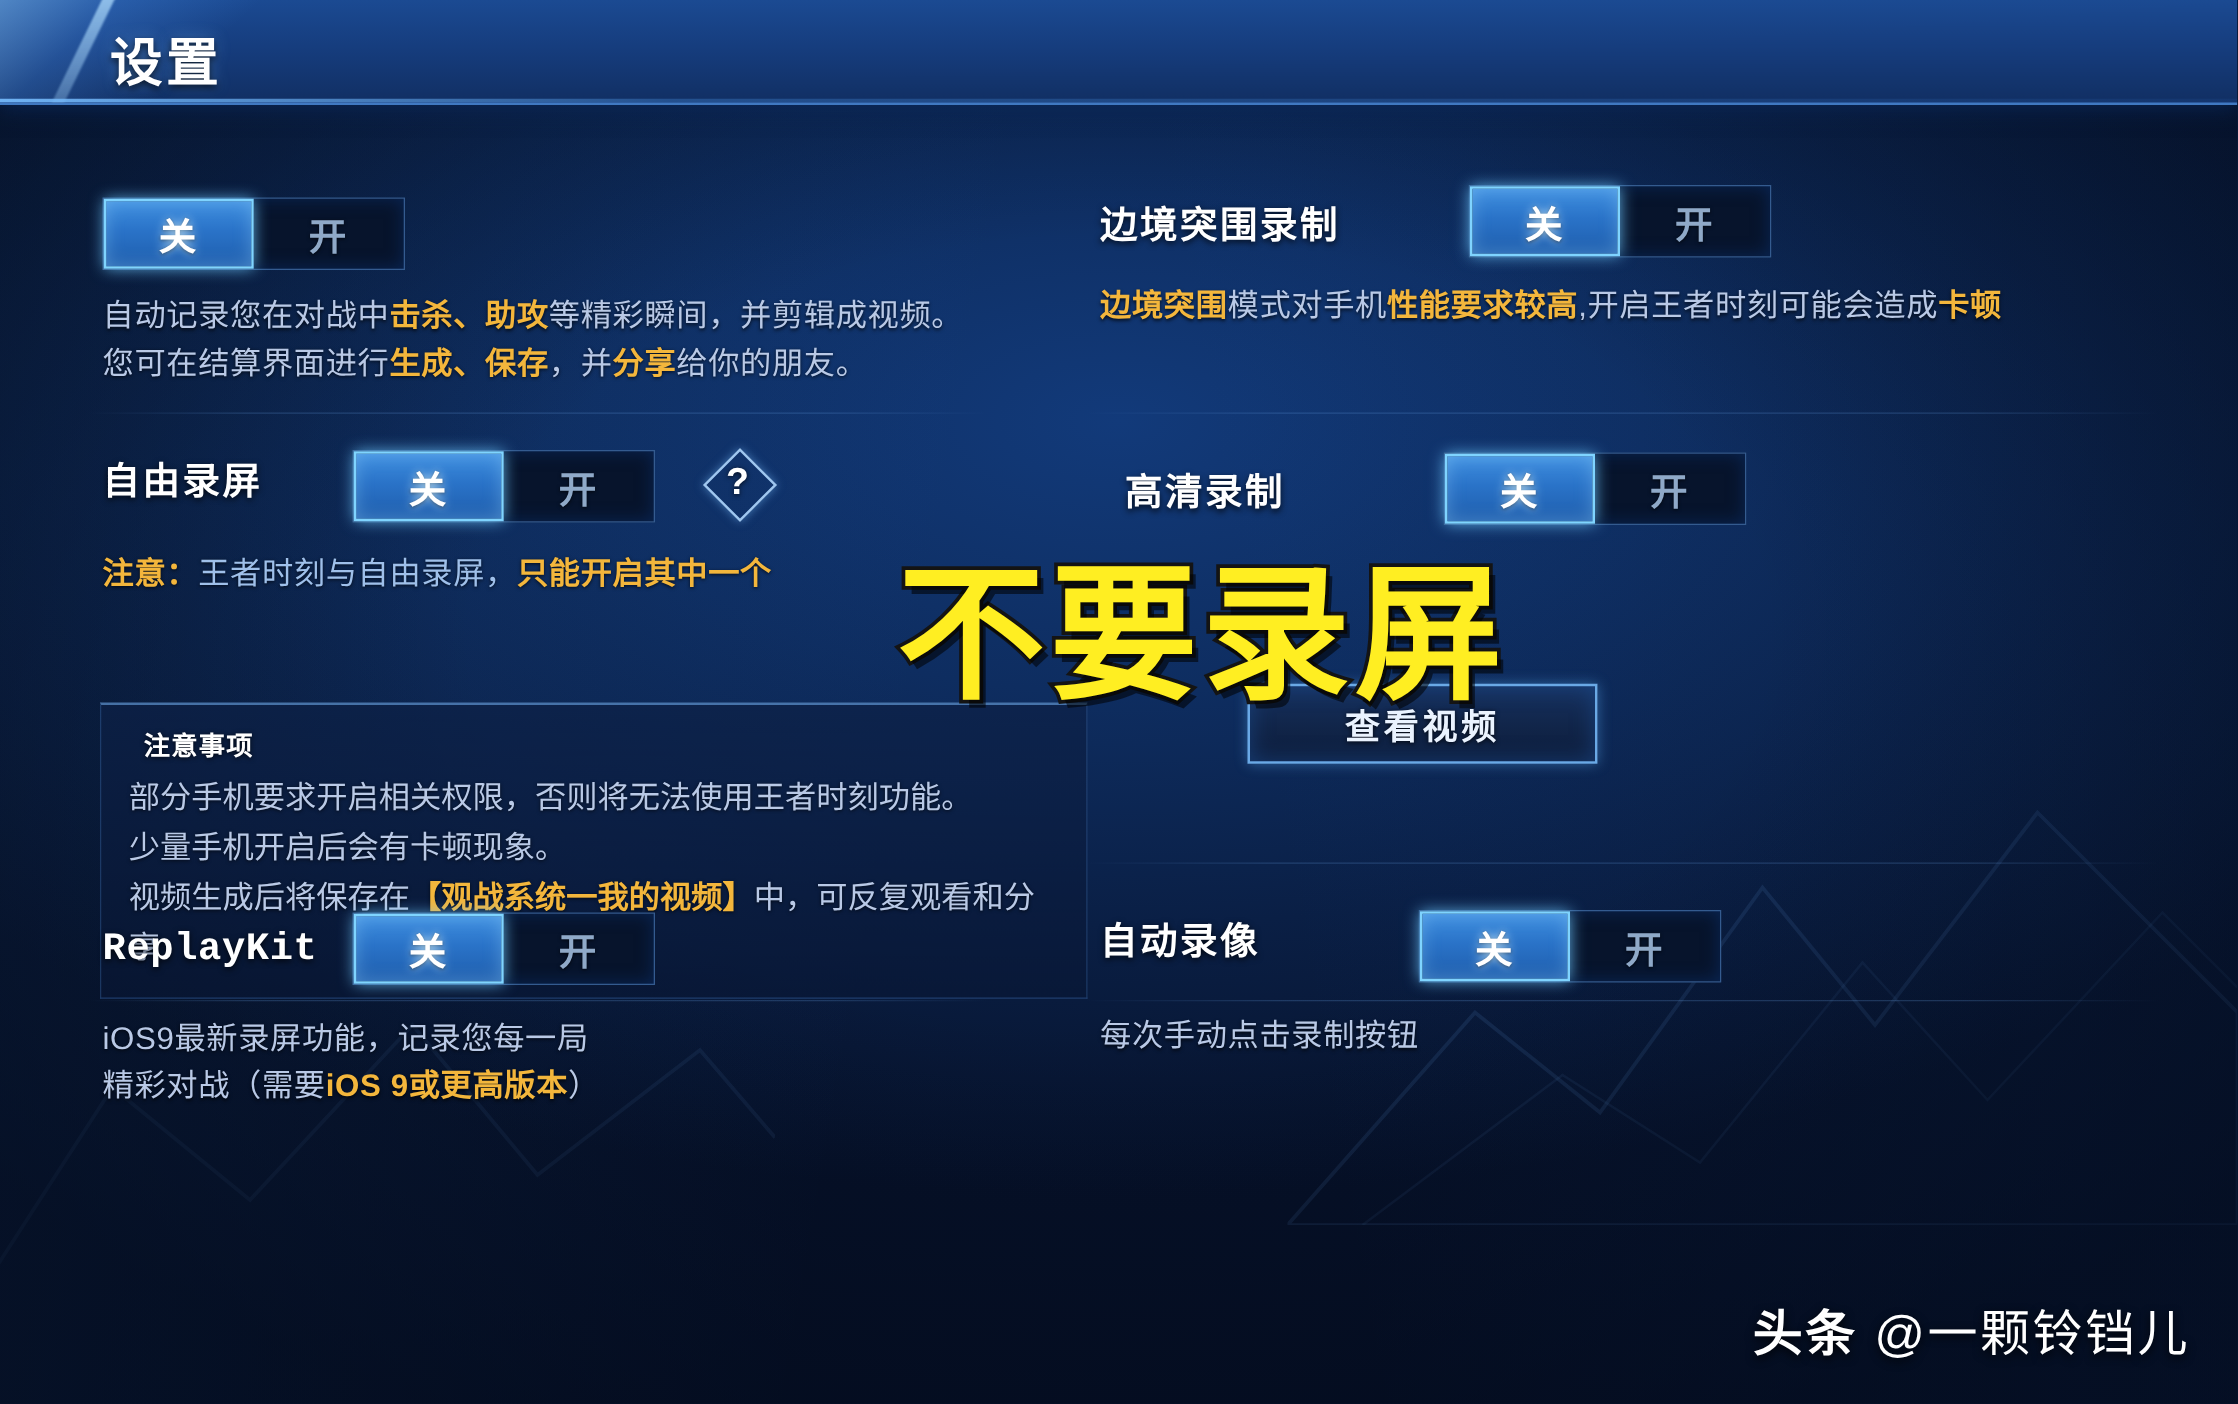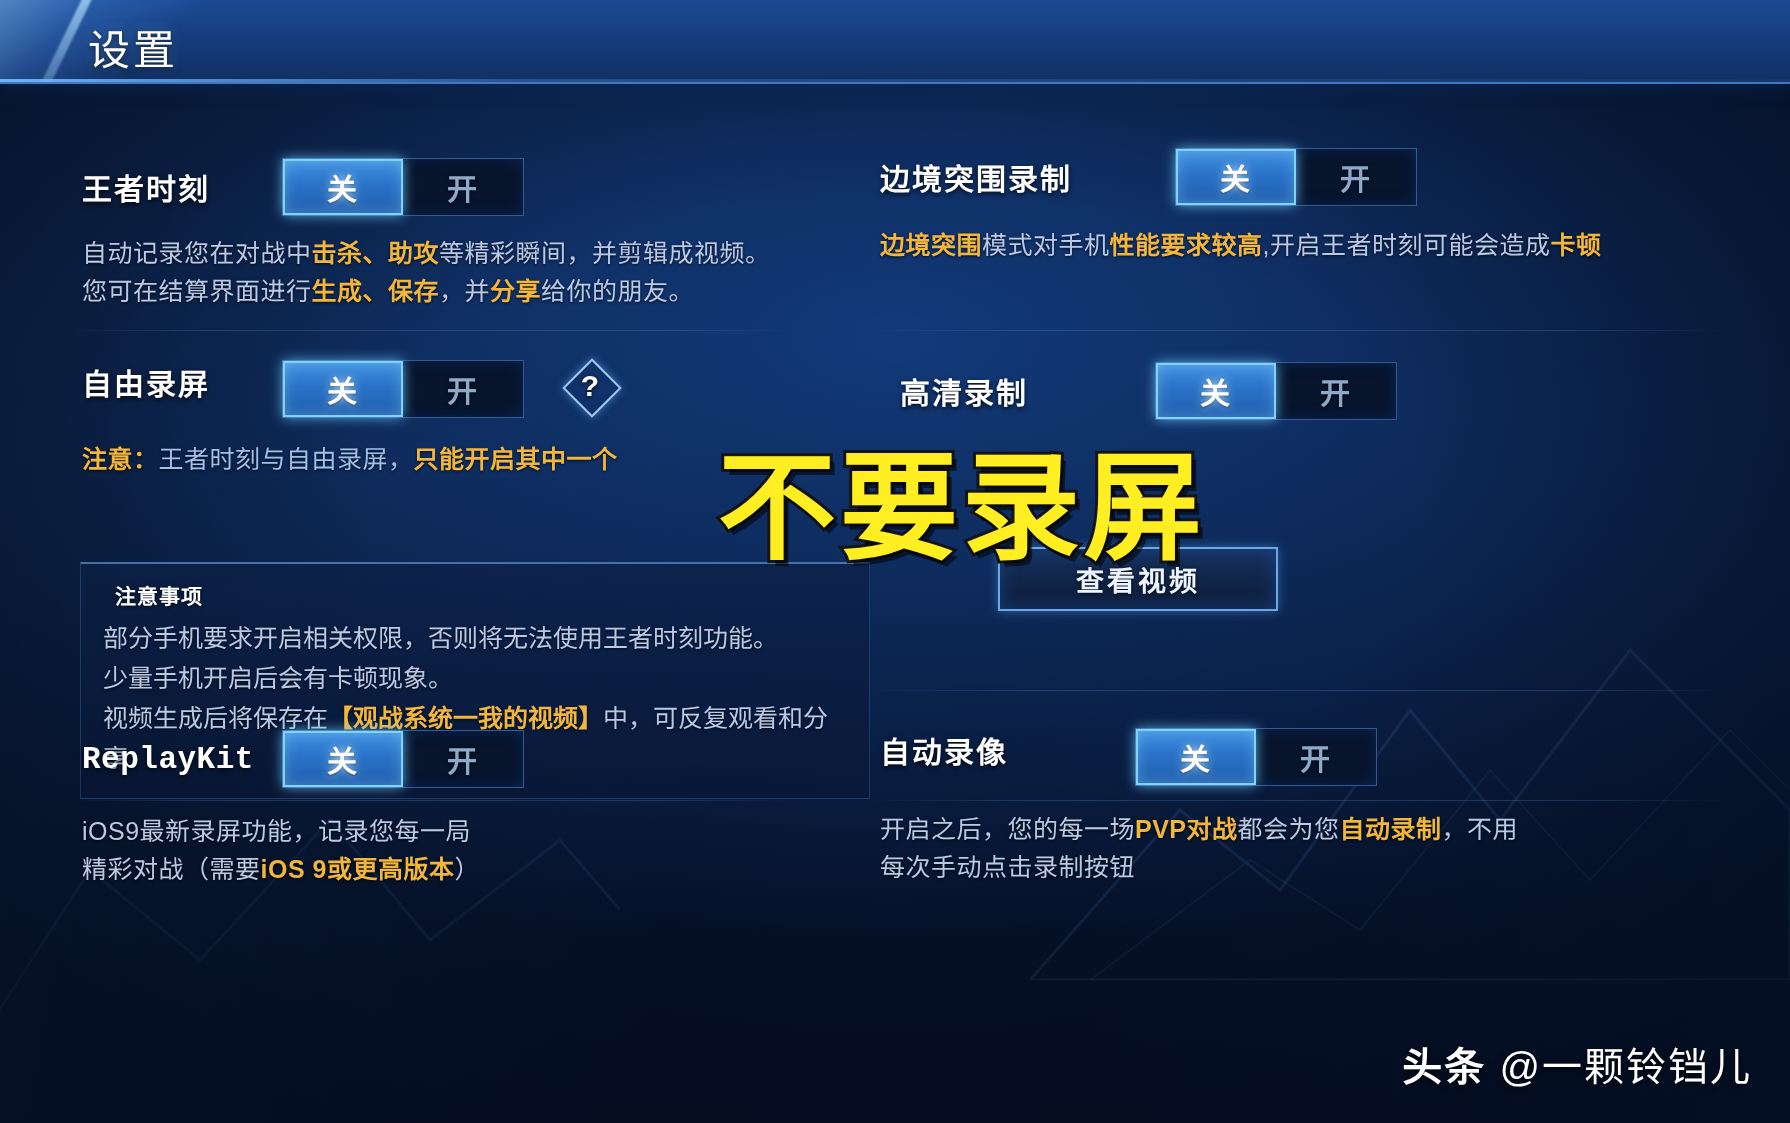--- a/index.html
+++ b/index.html
@@ -60,21 +60,21 @@
     background: linear-gradient(180deg, rgba(180,225,255,0.9), rgba(120,180,255,0.1));
     transform: skewX(-26deg);
     filter: blur(1px);
   }
   .header-line {
     position: absolute; left: 0; bottom: 0; width: 100%; height: 3px;
     background: linear-gradient(90deg, rgba(120,190,255,0.9) 0%, rgba(70,140,220,0.35) 30%, rgba(40,90,170,0.15) 100%);
   }
   .header-title {
     position: absolute; left: 88px; top: 16px;
-    font-size: 42px; font-weight: normal; color: #ffffff;
+    font-size: 42px; font-weight: bold; color: #ffffff;
     letter-spacing: 3px;
     text-shadow: 0 2px 6px rgba(0,0,0,0.75), 0 0 12px rgba(120,190,255,0.4);
   }
 
   
   .col-left  { position: absolute; left: 82px; }
   .col-right { position: absolute; left: 880px; }
 
   .row-title {
     font-size: 30px; font-weight: bold; color: #ffffff;
@@ -232,21 +232,20 @@
 
   <div class="header">
     <div class="header-stripe"></div>
     <div class="header-stripe2"></div>
     <div class="header-line"></div>
     <div class="header-title">设置</div>
   </div>
 
   <div class="col-left" style="top:158px;">
     <div style="display:flex; align-items:center;">
-      <div class="row-title" style="width:200px;">王者时刻</div>
       <div class="toggle">
         <div class="seg active">关</div>
         <div class="seg">开</div>
       </div>
     </div>
     <div class="desc" style="margin-top:18px; width:760px;">
       <div>
         <span>自动记录您在对战中</span><span class="hl">击杀、助攻</span><span>等精彩瞬间，并剪辑成视频。</span>
       </div>
       <div>
@@ -325,23 +324,20 @@
 
   <div class="col-right" style="top:728px;">
     <div style="display:flex; align-items:flex-start;">
       <div class="row-title" style="width:255px;">自动录像</div>
       <div class="toggle">
         <div class="seg active">关</div>
         <div class="seg">开</div>
       </div>
     </div>
     <div class="desc" style="margin-top:24px; width:800px;">
-      <div>
-        <span>开启之后，您的每一场</span><span class="hl">PVP对战</span><span>都会为您</span><span class="hl">自动录制</span><span>，不用</span>
-      </div>
       <div>每次手动点击录制按钮</div>
     </div>
   </div>
 
   <div class="overlay-text">不要录屏</div>
 
   <div class="watermark">
     <span>头条</span>
     <span class="at">@一颗铃铛儿</span>
   </div>

